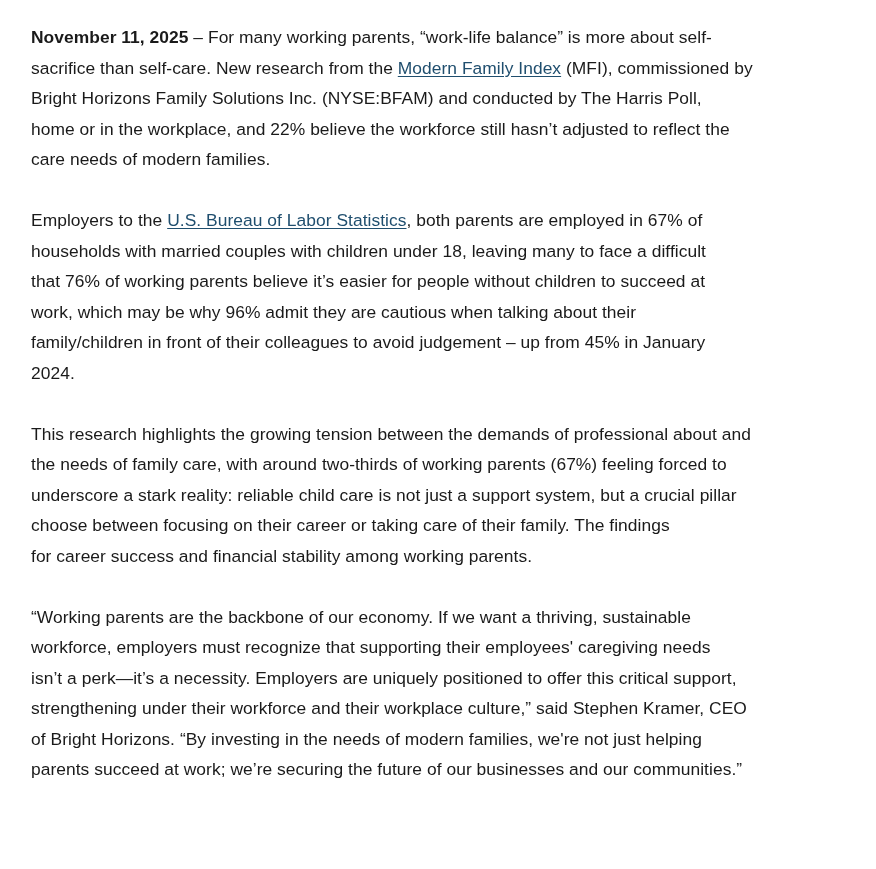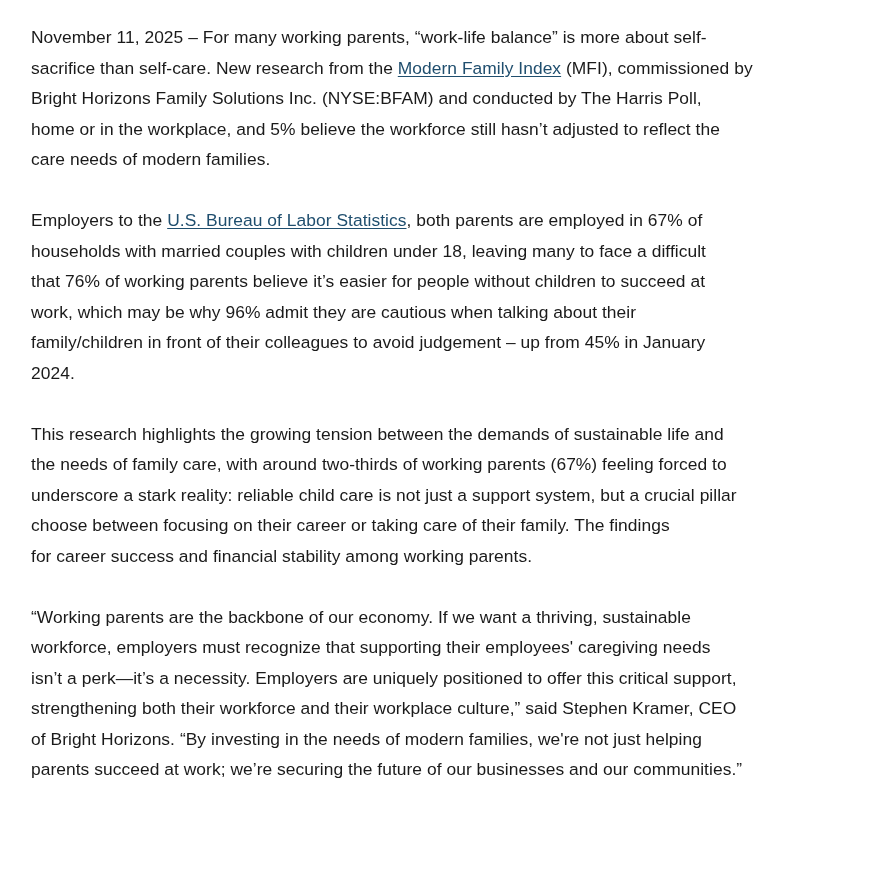--- a/index.html
+++ b/index.html
@@ -26,59 +26,59 @@
   }
   .para {
     margin: 0 0 30.5px 0;
     white-space: nowrap;
   }
   .line {
     display: block;
     height: 30.5px;
   }
   .dateline {
-    font-weight: normal;
+    font-weight: bold;
   }
   a.link {
     color: #1f4e6e;
     text-underline-offset: 2px;
   }
 </style>
 </head>
 <body>
 
 <div class="article">
 
   <p class="para">
     <span class="line"><strong class="dateline">November 11, 2025</strong><span> – For many working parents, “work-life balance” is more about self-</span></span>
     <span class="line"><span>sacrifice than self-care. New research from the </span><a class="link" href="#">Modern Family Index</a><span> (MFI), commissioned by</span></span>
     <span class="line">Bright Horizons Family Solutions Inc. (NYSE:BFAM) and conducted by The Harris Poll,</span>
-    <span class="line">home or in the workplace, and 5% believe the workforce still hasn’t adjusted to reflect the</span>
+    <span class="line">home or in the workplace, and 22% believe the workforce still hasn’t adjusted to reflect the</span>
     <span class="line">care needs of modern families.</span>
   </p>
 
   <p class="para">
     <span class="line"><span>Employers to the </span><a class="link" href="#">U.S. Bureau of Labor Statistics</a><span>, both parents are employed in 67% of</span></span>
     <span class="line">households with married couples with children under 18, leaving many to face a difficult</span>
     <span class="line">that 76% of working parents believe it’s easier for people without children to succeed at</span>
     <span class="line">work, which may be why 96% admit they are cautious when talking about their</span>
     <span class="line">family/children in front of their colleagues to avoid judgement – up from 45% in January</span>
     <span class="line">2024.</span>
   </p>
 
   <p class="para">
-    <span class="line">This research highlights the growing tension between the demands of sustainable life and</span>
+    <span class="line">This research highlights the growing tension between the demands of professional about and</span>
     <span class="line">the needs of family care, with around two-thirds of working parents (67%) feeling forced to</span>
     <span class="line">underscore a stark reality: reliable child care is not just a support system, but a crucial pillar</span>
     <span class="line">choose between focusing on their career or taking care of their family. The findings</span>
     <span class="line">for career success and financial stability among working parents.</span>
   </p>
 
   <p class="para">
     <span class="line">“Working parents are the backbone of our economy. If we want a thriving, sustainable</span>
     <span class="line">workforce, employers must recognize that supporting their employees' caregiving needs</span>
     <span class="line">isn’t a perk—it’s a necessity. Employers are uniquely positioned to offer this critical support,</span>
-    <span class="line">strengthening both their workforce and their workplace culture,” said Stephen Kramer, CEO</span>
+    <span class="line">strengthening under their workforce and their workplace culture,” said Stephen Kramer, CEO</span>
     <span class="line">of Bright Horizons. “By investing in the needs of modern families, we're not just helping</span>
     <span class="line">parents succeed at work; we’re securing the future of our businesses and our communities.”</span>
   </p>
 
 </div>
 
 </body></html>

